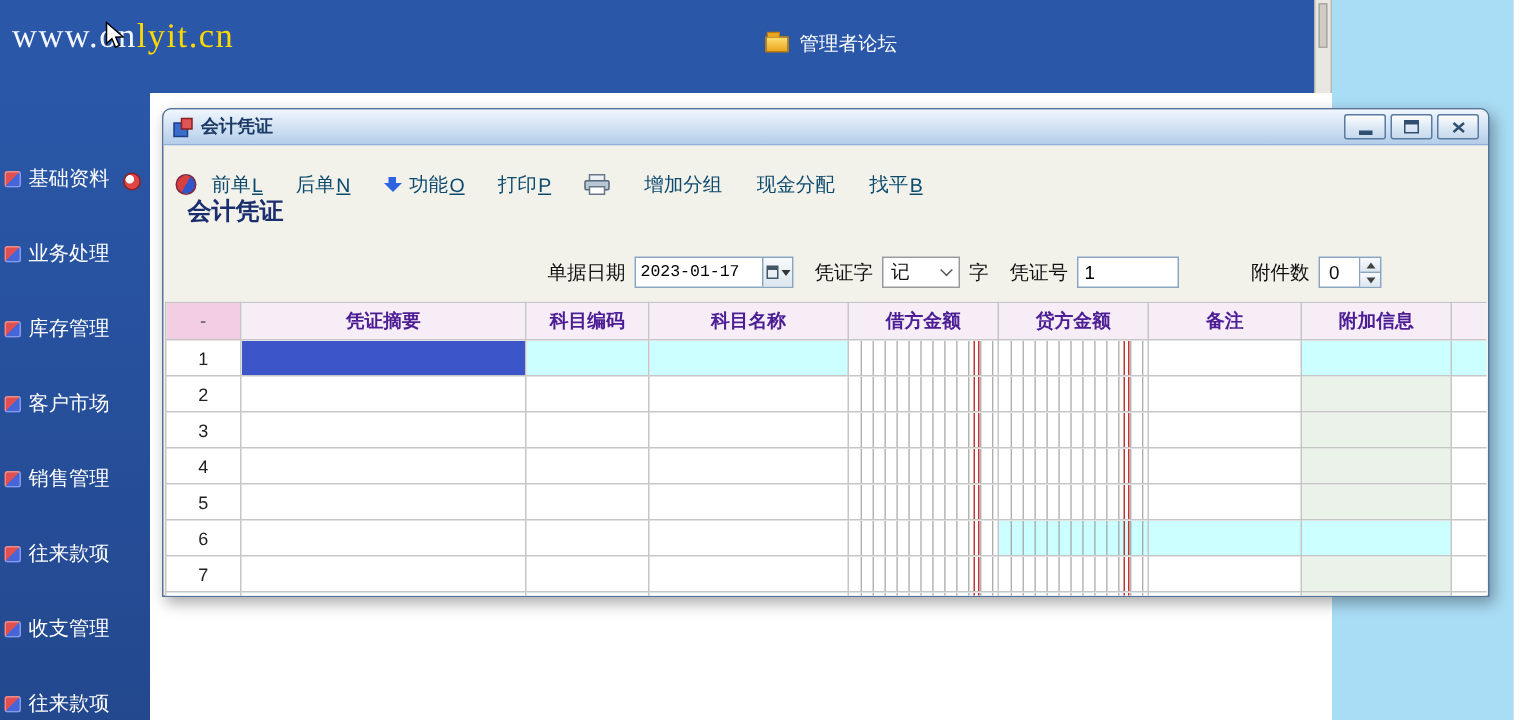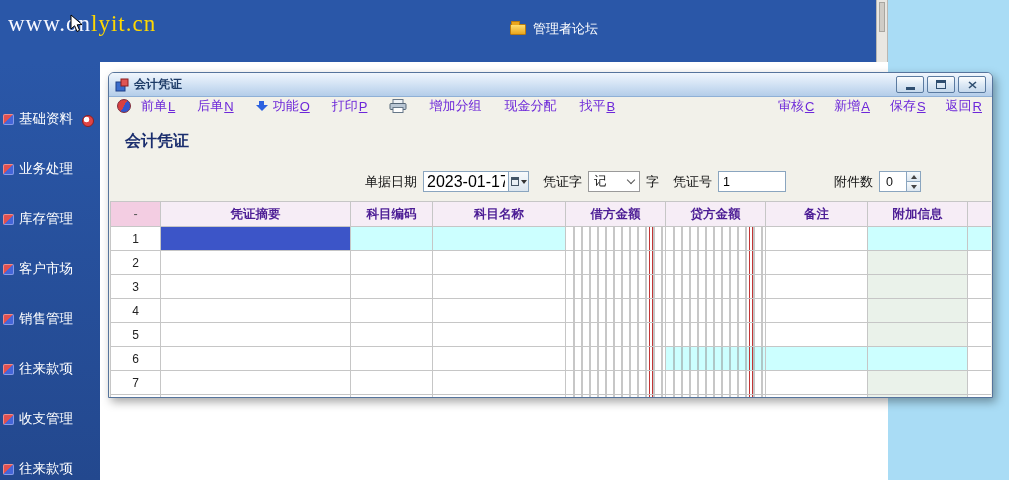--- a/index.html
+++ b/index.html
@@ -27,38 +27,38 @@
 
   
   .window{position:absolute;left:108px;top:72px;width:885px;height:326px;background:#f2f1ea;border:1px solid #56749c;border-radius:6px 6px 0 0;box-shadow:3px 4px 10px rgba(0,0,0,.35);}
   .titlebar{position:absolute;top:0;left:0;right:0;height:24px;background:linear-gradient(#f0f6fd,#cfe0f3 55%,#b4cde9);border-bottom:1px solid #8fb0d6;border-radius:5px 5px 0 0;display:flex;align-items:center;padding:0 6px;}
   .title-text{margin-left:5px;font-size:12px;font-weight:bold;color:#1c3a66;}
   .win-buttons{margin-left:auto;display:flex;gap:3px;}
   .win-btn{width:28px;height:17px;border:1px solid #5a7aa0;border-radius:2px;background:linear-gradient(#fdfefe,#dde9f5 50%,#c6d9ec);display:flex;align-items:center;justify-content:center;cursor:pointer;}
   .glyph-min{width:9px;height:3px;background:#2f4e70;margin-top:7px;}
   .glyph-max{width:10px;height:9px;border:1px solid #2f4e70;border-top-width:3px;}
 
-  .toolbar{position:absolute;top:18px;left:0;right:0;height:30px;display:flex;align-items:center;padding:0 8px;font-size:13px;color:#6d28d9;}
+  .toolbar{position:absolute;top:35px;left:0;right:0;height:30px;display:flex;align-items:center;padding:0 8px;font-size:13px;color:#0c4a6e;}
   .tool-start-icon{width:14px;height:14px;border-radius:50%;background:linear-gradient(120deg,#d84040 50%,#3355cc 50%);border:1px solid #7c2a3a;margin-right:10px;flex:none;}
   .titem{margin-right:22px;display:flex;align-items:center;cursor:pointer;white-space:nowrap;}
   .hotkey{text-decoration:underline;margin-left:1px;}
   .arrow-wrap{display:inline-flex;flex-direction:column;align-items:center;margin-right:5px;}
   .arrow-stem{width:5px;height:4px;background:#2d62e0;}
   .arrow-head{width:0;height:0;border-left:6px solid transparent;border-right:6px solid transparent;border-top:6px solid #2d62e0;}
   .printer-wrap{margin-right:22px;cursor:pointer;display:flex;align-items:center;}
   .toolbar-right{margin-left:auto;display:flex;gap:20px;padding-right:2px;}
   .toolbar-right .titem{margin-right:0;}
 
   .page-title{position:absolute;top:58px;left:16px;font-size:16px;font-weight:bold;color:#1b2e6e;}
 
   
   .form-row{position:absolute;top:98px;left:256px;display:flex;align-items:center;font-size:13px;color:#111;}
   .f-label{margin-right:6px;white-space:nowrap;}
   .date-box{display:flex;width:106px;height:21px;border:1px solid #8aa5bf;background:#fff;margin-right:14px;}
-  .date-box input{flex:1;border:none;outline:none;font-size:16px;padding:0 3px;font-family:Liberation Sans, sans-serif;min-width:0;background:transparent;}
+  .date-box input{flex:1;border:none;outline:none;font-size:11px;padding:0 3px;font-family:Liberation Mono, monospace;min-width:0;background:transparent;}
   .date-btn{width:20px;border-left:1px solid #8aa5bf;background:linear-gradient(#f7fafc,#dce6ef);display:flex;align-items:center;justify-content:center;gap:2px;cursor:pointer;}
   .cal-glyph{width:8px;height:9px;border:1px solid #445566;border-top:3px solid #445566;}
   .caret-down{width:0;height:0;border-left:3px solid transparent;border-right:3px solid transparent;border-top:4px solid #333;}
   .combo{display:flex;width:52px;height:21px;border:1px solid #9a9a9a;background:#fff;align-items:center;margin-right:6px;cursor:pointer;}
   .combo-text{flex:1;padding-left:5px;font-size:12.5px;}
   .combo-btn{width:16px;display:flex;align-items:center;justify-content:center;}
   .chev{width:6px;height:6px;border-right:1.5px solid #555;border-bottom:1.5px solid #555;transform:rotate(45deg);margin-top:-3px;}
   .suffix-label{margin-right:14px;}
   .num-input{width:68px;height:21px;border:1px solid #8aa5bf;background:#fff;font-size:12.5px;padding:0 4px;font-family:inherit;outline:none;margin-right:48px;}
   .spin-box{display:flex;width:42px;height:21px;border:1px solid #8aa5bf;background:#fff;}
@@ -206,38 +206,20 @@
         <span class="hotkey"></span>
       </span>
     <span class="titem">
         <span>现金分配</span>
         <span class="hotkey"></span>
       </span>
     <span class="titem">
         <span>找平</span>
         <span class="hotkey">B</span>
       </span>
-    <span class="toolbar-right">
-      <span class="titem">
-          <span>审核</span>
-          <span class="hotkey">C</span>
-        </span>
-      <span class="titem">
-          <span>新增</span>
-          <span class="hotkey">A</span>
-        </span>
-      <span class="titem">
-          <span>保存</span>
-          <span class="hotkey">S</span>
-        </span>
-      <span class="titem">
-          <span>返回</span>
-          <span class="hotkey">R</span>
-        </span>
-    </span>
   </div>
 
   <h1 class="page-title">会计凭证</h1>
 
   <div class="form-row">
     <span class="f-label">单据日期</span>
     <span class="date-box">
       <input type="text" value="2023-01-17" style="">
       <span class="date-btn">
           <span class="cal-glyph"></span>

